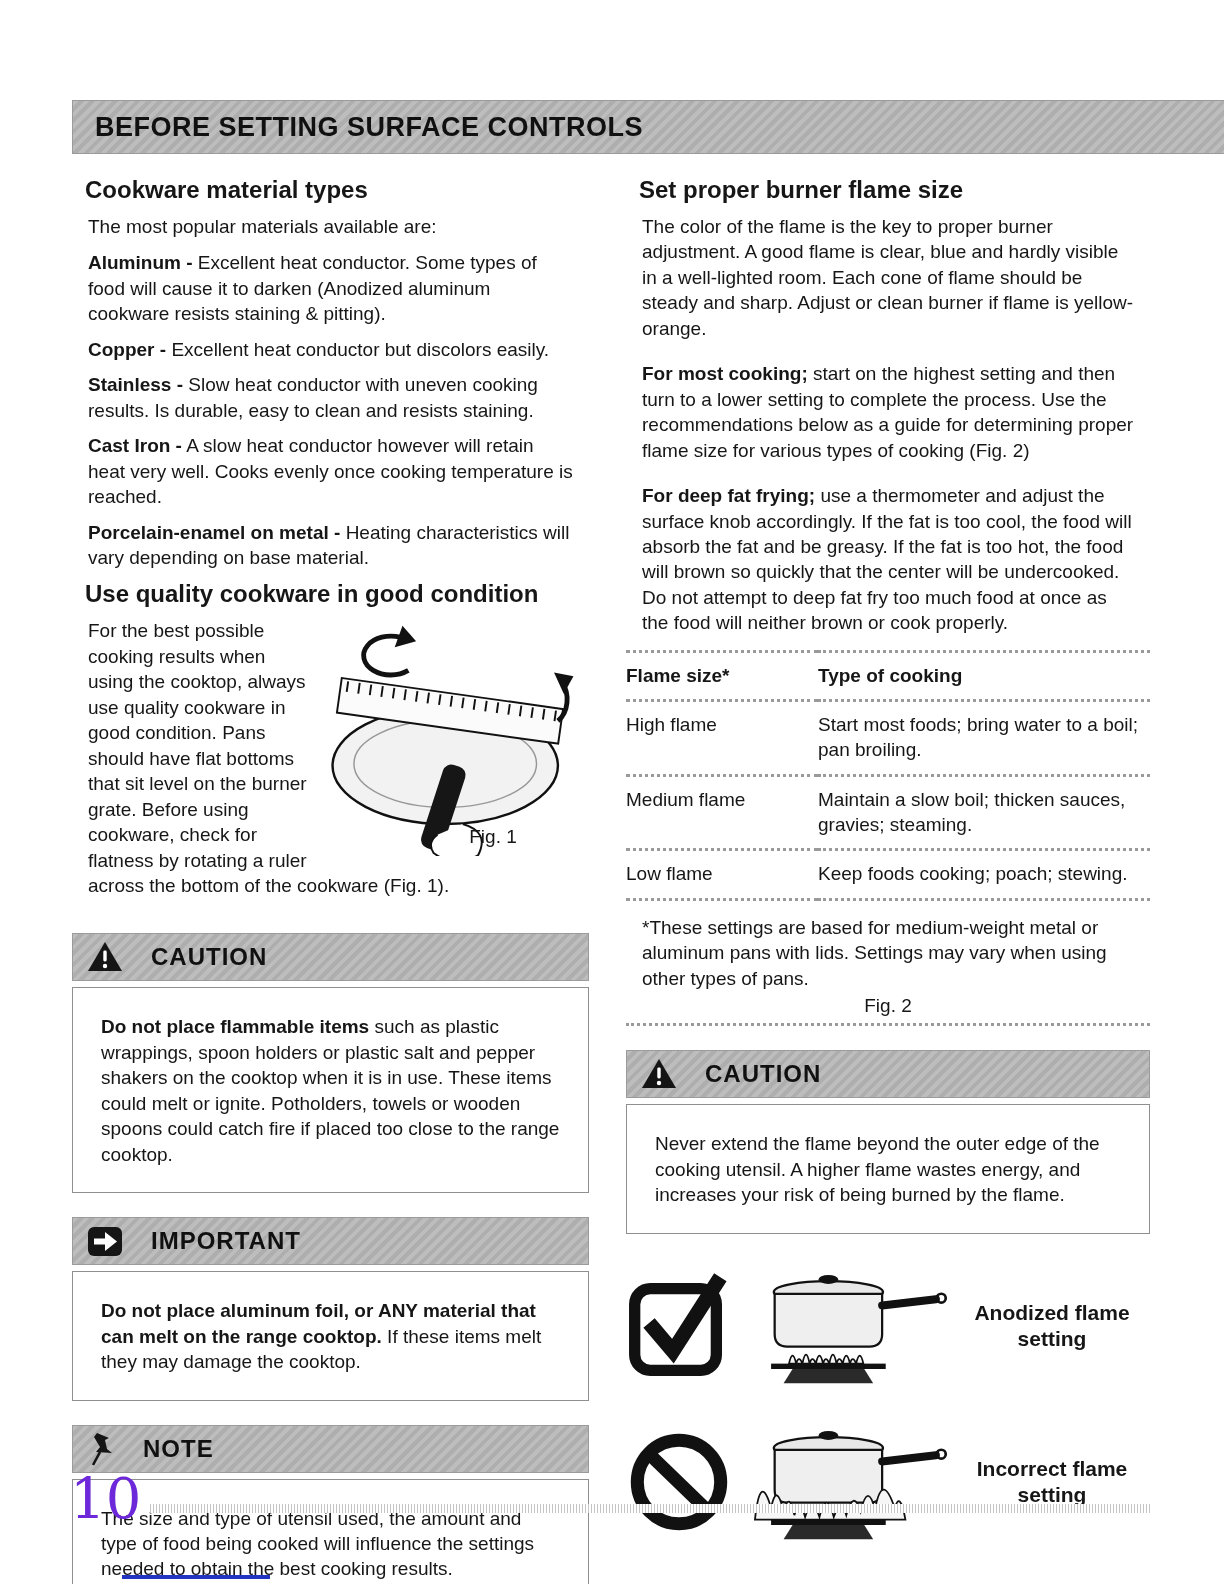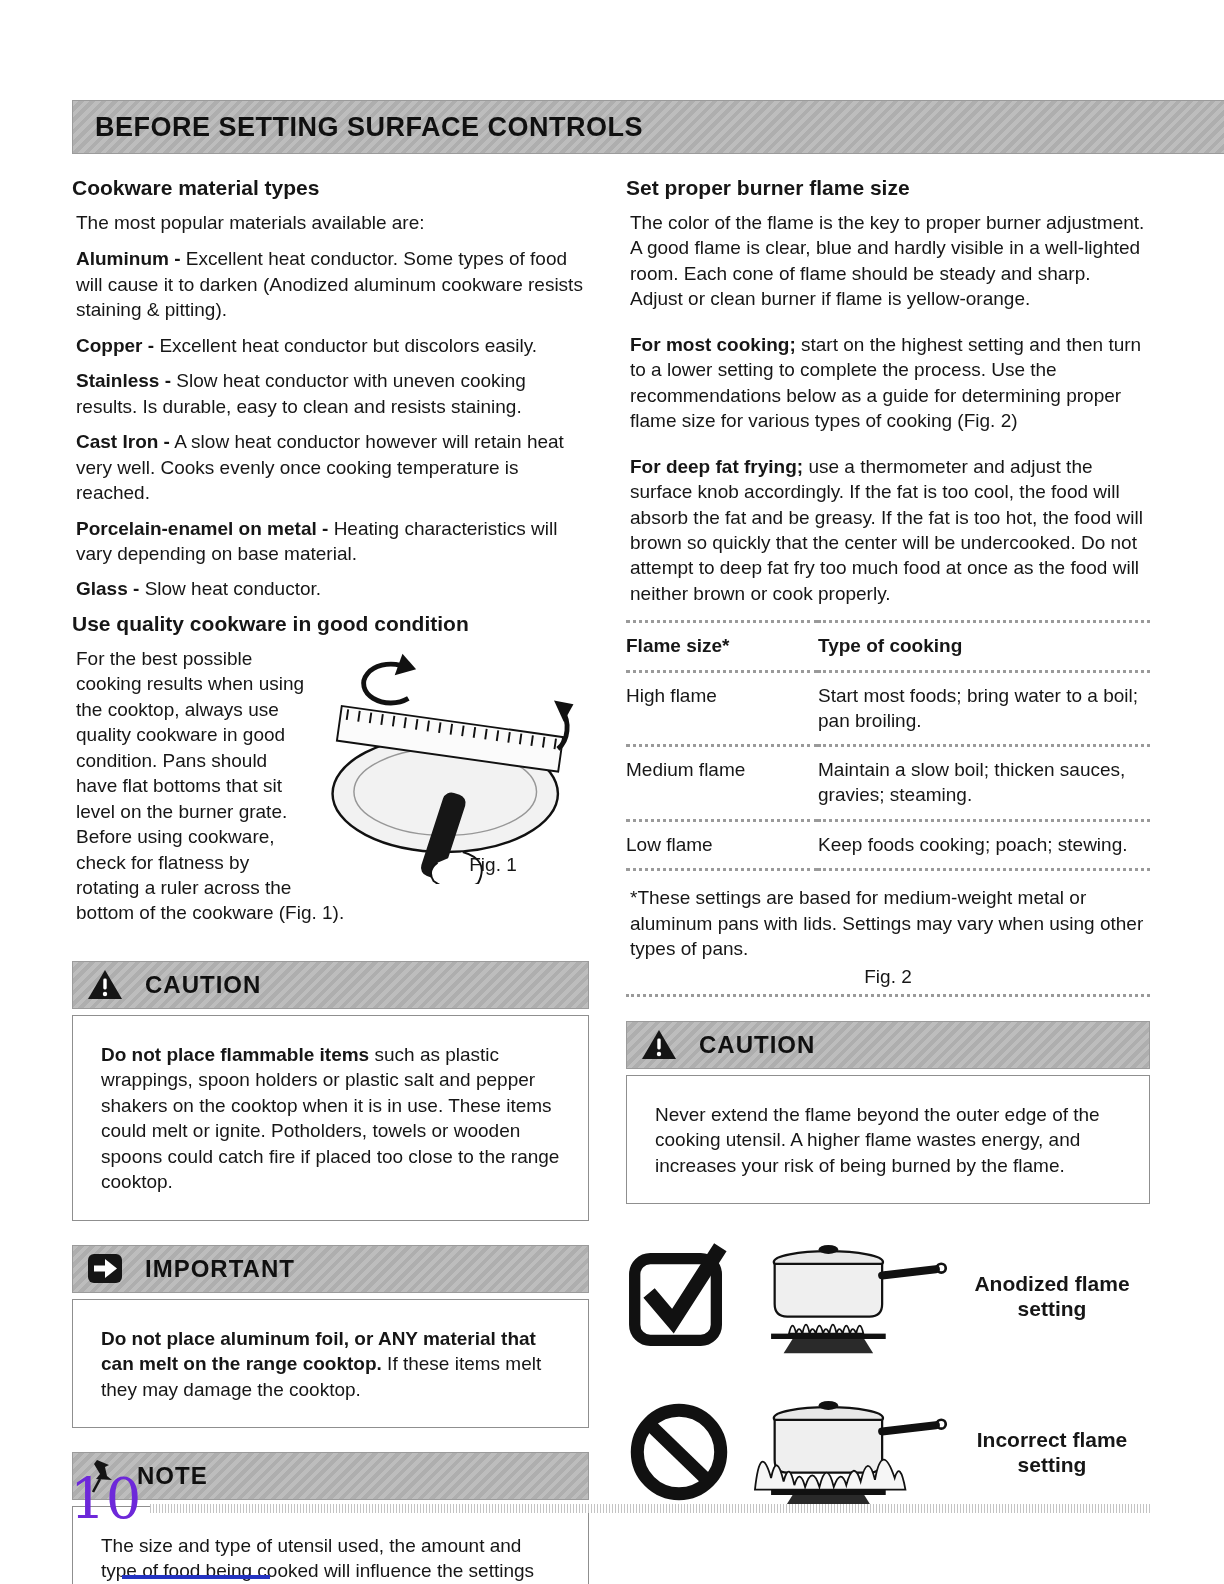--- a/index.html
+++ b/index.html
@@ -13,31 +13,31 @@
     position:absolute; left:72px; top:100px; width:1184px; height:54px;
     background:repeating-linear-gradient(135deg,#bdbdbd 0 4px,#aeaeae 4px 8px);
     border:1px solid #9b9b9b; display:flex; align-items:center; padding-left:22px;
   }
   .banner-title { font-size:27px; font-weight:bold; letter-spacing:.5px; color:#101010; }
 
   .col { position:absolute; top:176px; }
   .col-left  { left:72px;  width:517px; }
   .col-right { left:626px; width:524px; }
 
-  h2.sec { font-size:21px; font-weight:bold; margin:0 0 10px; }
-  p { font-size:19px; line-height:1.34; margin:0 4px 11px; }
+  h2.sec { font-size:24px; font-weight:bold; margin:0 13px 10px; }
+  p { font-size:19px; line-height:1.34; margin:0 16px 11px; }
   p.def { margin-bottom:10px; }
   .gap-top { margin-top:20px; }
 
   .quality-wrap::after { content:""; display:block; clear:both; }
   .fig-float { float:right; width:272px; margin:0 0 2px 6px; text-align:center; }
   .fig1-caption { font-size:19px; text-align:center; padding-left:80px; margin-top:-30px; }
 
   .alert-banner {
-    display:flex; align-items:center; gap:22px; height:48px; padding-left:14px;
+    display:flex; align-items:center; gap:28px; height:48px; padding-left:14px;
     background:repeating-linear-gradient(135deg,#bdbdbd 0 4px,#aeaeae 4px 8px);
     border:1px solid #9b9b9b; margin-top:24px;
   }
   .alert-title { font-size:24px; font-weight:bold; letter-spacing:1px; color:#101010; }
   .alert-body { border:1px solid #8f8f8f; padding:10px 12px 9px; margin-top:6px; }
   .alert-body p { margin:16px; }
 
   table.flame { width:100%; border-collapse:collapse; margin-top:14px; border-bottom:3px dotted #9a9a9a; }
   .flame th, .flame td { text-align:left; vertical-align:top; font-size:19px; padding:11px 6px 11px 0; line-height:1.3; }
   .flame th { font-weight:bold; }
@@ -68,21 +68,20 @@
 <div class="col col-left">
 
   <h2 class="sec">Cookware material types</h2>
   <p>The most popular materials available are:</p>
 
   <p class="def"><b>Aluminum -</b><span> Excellent heat conductor. Some types of food will cause it to darken (Anodized aluminum cookware resists staining &amp; pitting).</span></p>
   <p class="def"><b>Copper -</b><span> Excellent heat conductor but discolors easily.</span></p>
   <p class="def"><b>Stainless -</b><span> Slow heat conductor with uneven cooking results. Is durable, easy to clean and resists staining.</span></p>
   <p class="def"><b>Cast Iron -</b><span> A slow heat conductor however will retain heat very well. Cooks evenly once cooking temperature is reached.</span></p>
   <p class="def"><b>Porcelain-enamel on metal -</b><span> Heating characteristics will vary depending on base material.</span></p>
-  <p class="def"><b>Glass -</b><span> Slow heat conductor.</span></p>
 
   <h2 class="sec gap-top">Use quality cookware in good condition</h2>
 
   <div class="quality-wrap">
     <div class="fig-float">
 
       <svg viewBox="0 0 280 245" width="272" height="238">
 
         <path d="M86 20 a28 20 0 1 0 8 34" fill="none" stroke="#111" stroke-width="5"></path>
         <polygon points="88,8 102,24 80,30" fill="#111"></polygon>

